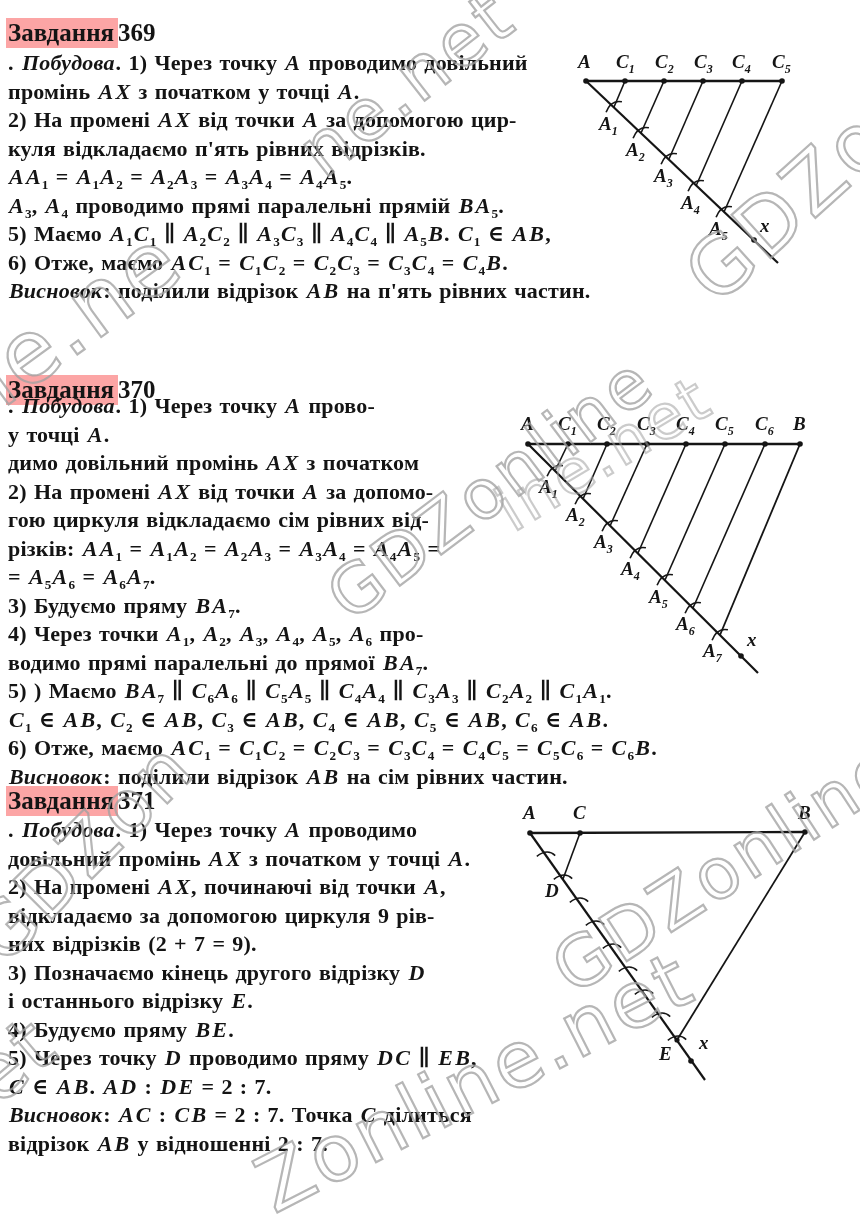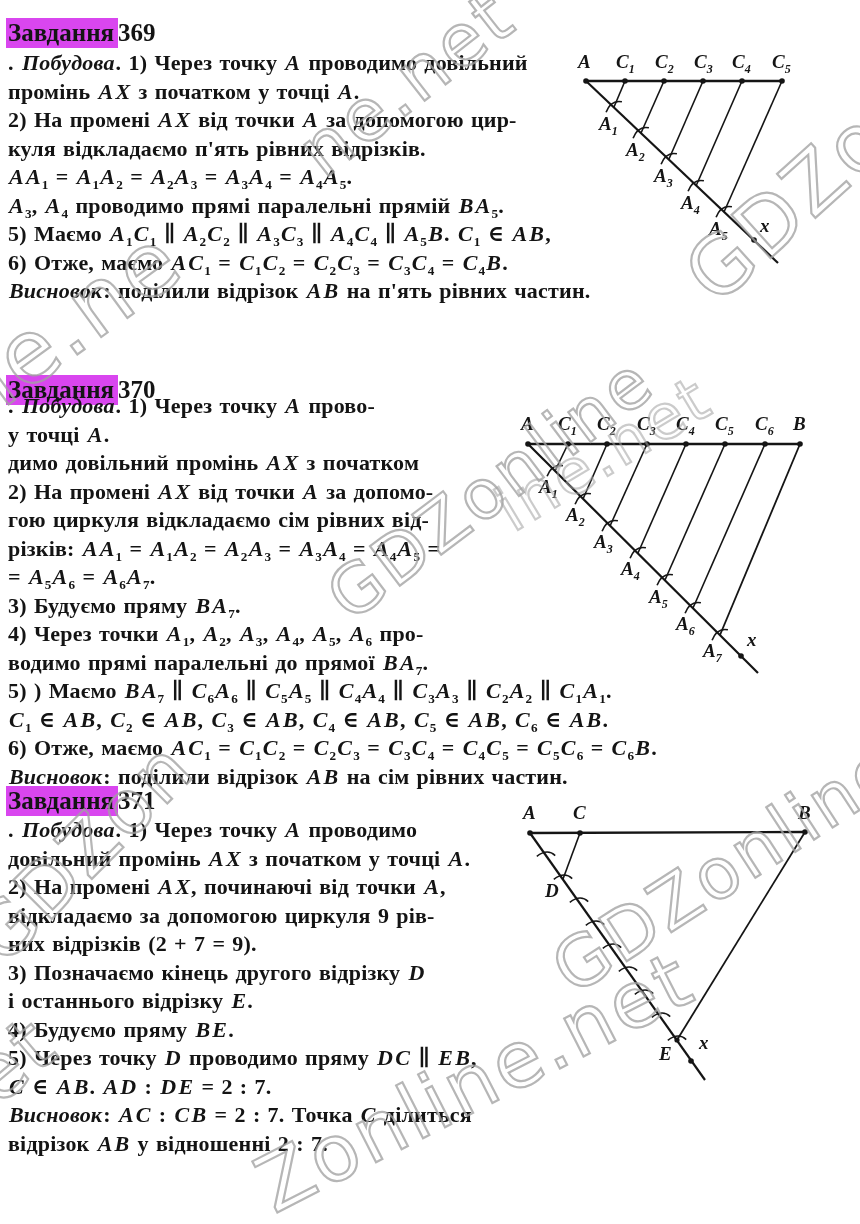--- a/index.html
+++ b/index.html
@@ -1,20 +1,20 @@
 <!DOCTYPE html>
 <html><head>
 <meta charset="utf-8">
 <style>
   html,body{margin:0;padding:0;background:#e8e8e8;}
   #page{position:relative;width:860px;height:1224px;background:#ffffff;overflow:hidden;
         font-family:"Liberation Serif","DejaVu Serif",serif;color:#141414;}
   
   .hdr{position:absolute;left:6px;font:bold 25px "Liberation Serif","DejaVu Serif",serif;z-index:2;white-space:nowrap;}
-  .hl{background:#d946ef;padding:1px 4px 2px 2px;}
+  .hl{background:#fca5a5;padding:1px 4px 2px 2px;}
   .hnum{}
   .txt{position:absolute;z-index:2;}
   .ln{font:bold 22px "Liberation Serif","DejaVu Serif",serif;line-height:28.5px;height:28.5px;
       white-space:nowrap;word-spacing:1.5px;letter-spacing:.2px;}
   .ln sub{font-size:.6em;line-height:0;}
   .ln i{padding:0 1px;}
   
   .diag{position:absolute;z-index:3;}
   .diag line, .diag path{stroke:#151515;fill:none;}
   .diag circle{fill:#151515;stroke:none;}

